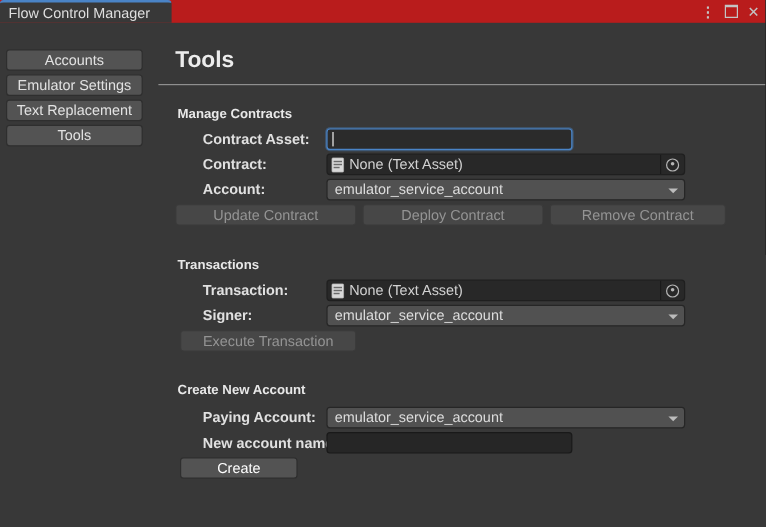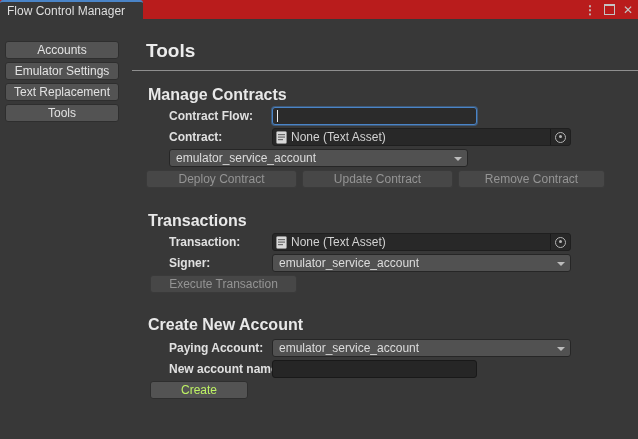--- a/index.html
+++ b/index.html
@@ -27,21 +27,21 @@
     color:#e2e2e2;cursor:pointer;
   }
   
   .main{position:absolute;left:132px;top:19px;width:506px;}
   .page-title{margin:21px 0 0 14px;font-size:19px;line-height:22px;font-weight:bold;color:#ececec;}
   .rule{height:0;border:0;border-top:1px solid #8f8f8f;margin:8px 0 0 0;}
   section{margin-left:16px;}
   .sec-contracts{margin-top:16px;}
   .sec-transactions{margin-top:25px;}
   .sec-account{margin-top:24px;}
-  .sec-title{margin:0 0 4px 0;font-size:16px;line-height:16px;font-weight:bold;color:#e8e8e8;}
+  .sec-title{margin:0 0 4px 0;font-size:11px;line-height:16px;font-weight:bold;color:#e8e8e8;}
   .sec-account .sec-title{margin-bottom:6px;}
   .row{display:flex;align-items:center;height:18px;margin-bottom:3px;padding-left:21px;}
   .lbl{width:103px;flex:none;font-weight:bold;color:#e0e0e0;font-size:12px;white-space:nowrap;}
   
   .input-wrap{position:relative;display:inline-block;}
   .field-text{
     width:205px;height:18px;box-sizing:border-box;background:#262626;border:1px solid #191919;
     border-radius:3px;color:#d8d8d8;padding:0 4px;font:12px "Liberation Sans",sans-serif;outline:none;
   }
   .field-text.focused{border-color:#4a84c7;background:#2b2b2b;box-shadow:0 0 0 1px rgba(74,132,199,.45);}
@@ -61,21 +61,21 @@
     width:299px;height:18px;box-sizing:border-box;background:#515151;border:1px solid #262626;
     border-radius:3px;display:flex;align-items:center;padding:0 2px 0 6px;color:#dcdcdc;
     position:relative;cursor:pointer;white-space:nowrap;overflow:hidden;
   }
   .dd-arrow{position:absolute;right:5px;top:7px;width:0;height:0;
     border-left:4px solid transparent;border-right:4px solid transparent;border-top:4px solid #bcbcbc;}
   
   .btn-row{display:flex;gap:5px;margin-left:-2px;}
   .btn{
     height:18px;box-sizing:border-box;background:#535353;border:1px solid #2e2e2e;border-radius:3px;
-    color:#bef264;font-size:12px;font-family:"Liberation Sans",sans-serif;
+    color:#ffffff;font-size:12px;font-family:"Liberation Sans",sans-serif;
     display:flex;align-items:center;justify-content:center;cursor:pointer;padding:0;
   }
   .btn.disabled{background:#474747;border-color:#3a3a3a;color:#949494;cursor:default;}
   .w151{width:151px;}
   .w147{width:147px;}
   .w98{width:98px;}
   .indent1{margin-left:2px;}
 </style>
 </head>
 <body>
@@ -109,21 +109,21 @@
   </div>
 
   <div class="main">
     <h1 class="page-title">Tools</h1>
     <hr class="rule">
 
     <section class="sec-contracts">
       <h2 class="sec-title">Manage Contracts</h2>
 
       <div class="row">
-        <span class="lbl">Contract Flow:</span>
+        <span class="lbl">Contract Asset:</span>
         <span class="input-wrap">
           <input class="field-text focused" type="text" value="" style="">
           <span class="caret"></span>
         </span>
       </div>
 
       <div class="row">
         <span class="lbl">Contract:</span>
         <div class="obj-field">
           <svg class="obj-icon" viewBox="0 0 11 13">
@@ -133,29 +133,30 @@
             <rect x="2" y="8" width="5" height="1.2" fill="#6b6b6b"></rect>
           </svg>
           <span class="obj-text">None (Text Asset)</span>
           <span class="obj-picker">
             <span class="picker-circle"></span>
           </span>
         </div>
       </div>
 
       <div class="row">
+        <span class="lbl">Account:</span>
         <div class="dropdown">
           <span>emulator_service_account</span>
           <span class="dd-arrow"></span>
         </div>
       </div>
 
       <div class="btn-row">
+        <button class="btn disabled w151">Update Contract</button>
         <button class="btn disabled w151">Deploy Contract</button>
-        <button class="btn disabled w151">Update Contract</button>
         <button class="btn disabled w147">Remove Contract</button>
       </div>
     </section>
 
     <section class="sec-transactions">
       <h2 class="sec-title">Transactions</h2>
 
       <div class="row">
         <span class="lbl">Transaction:</span>
         <div class="obj-field">

